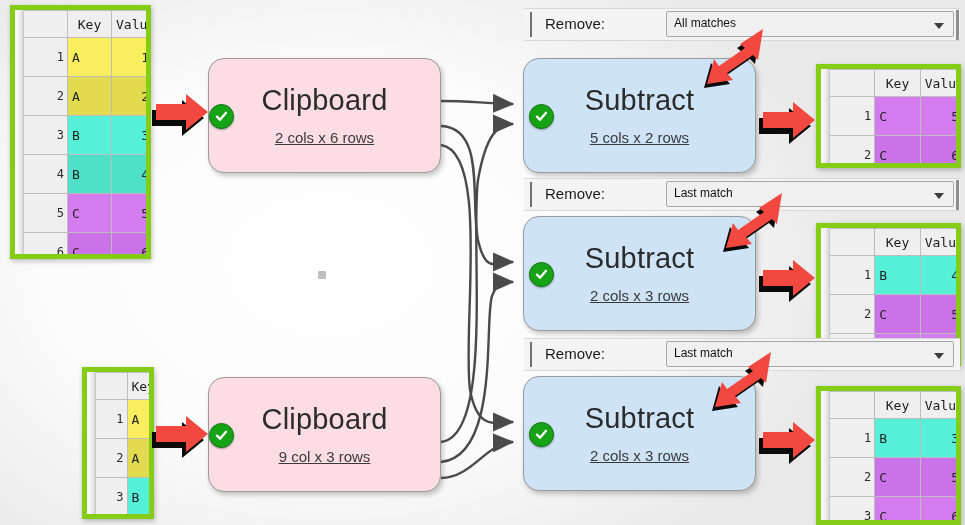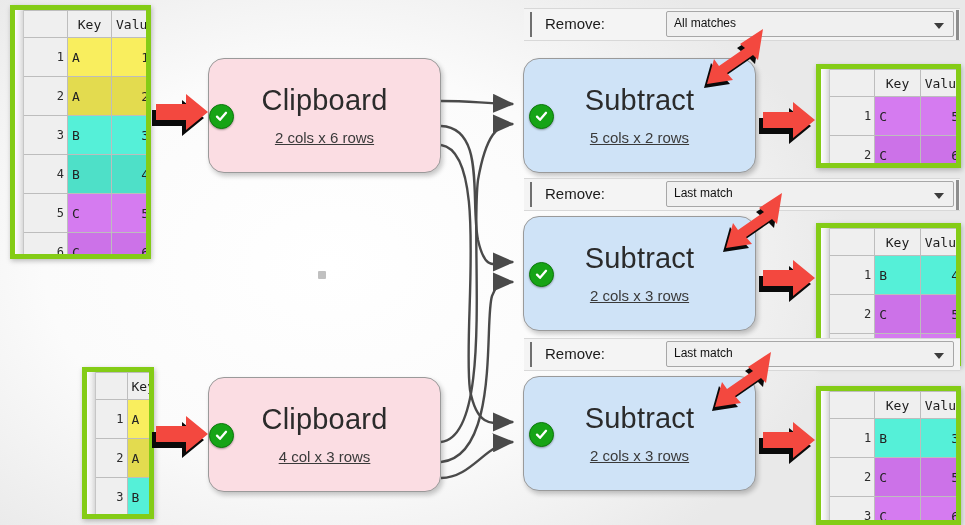--- a/index.html
+++ b/index.html
@@ -219,21 +219,21 @@
     <div class="sub-label">2 cols x 6 rows</div>
   </div>
   <div class="check" style="left:209px;top:104px;">
     <svg width="15" height="15" viewBox="0 0 15 15">
         <path d="M3 7.6 L6 10.8 L12 3.8" stroke="#ffffff" stroke-width="2.3" fill="none" stroke-linecap="round" stroke-linejoin="round"></path>
       </svg>
   </div>
 
   <div class="node clip" style="left:208px;top:377px;width:233px;height:115px;">
     <div class="title">Clipboard</div>
-    <div class="sub-label">4 col x 3 rows</div>
+    <div class="sub-label">9 col x 3 rows</div>
   </div>
   <div class="check" style="left:209px;top:423px;">
     <svg width="15" height="15" viewBox="0 0 15 15">
         <path d="M3 7.6 L6 10.8 L12 3.8" stroke="#ffffff" stroke-width="2.3" fill="none" stroke-linecap="round" stroke-linejoin="round"></path>
       </svg>
   </div>
 
   <div class="proprow" style="left:524px;top:8px;width:436px;height:34px;">
     <div class="panel" style="width:436px;"></div>
     <div class="tick"></div>

